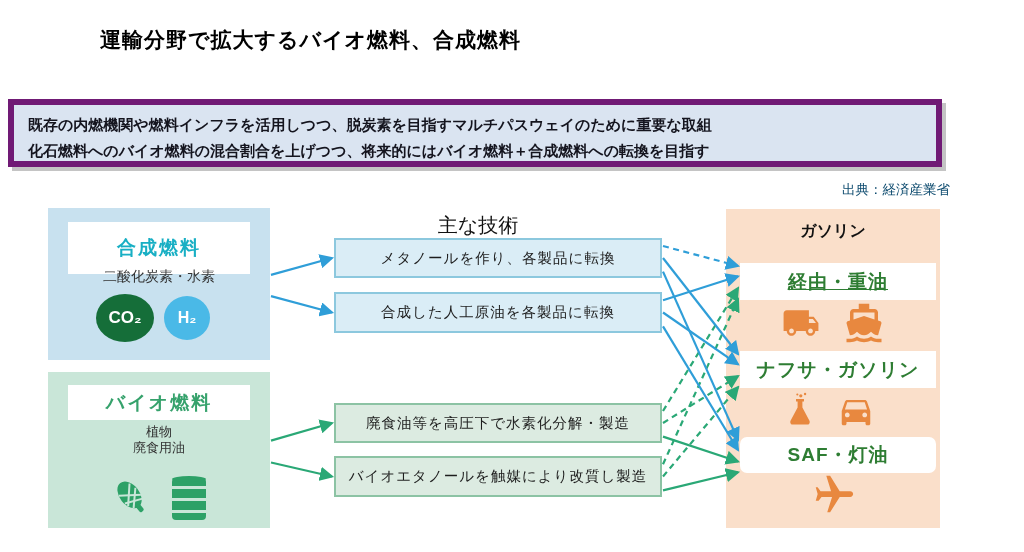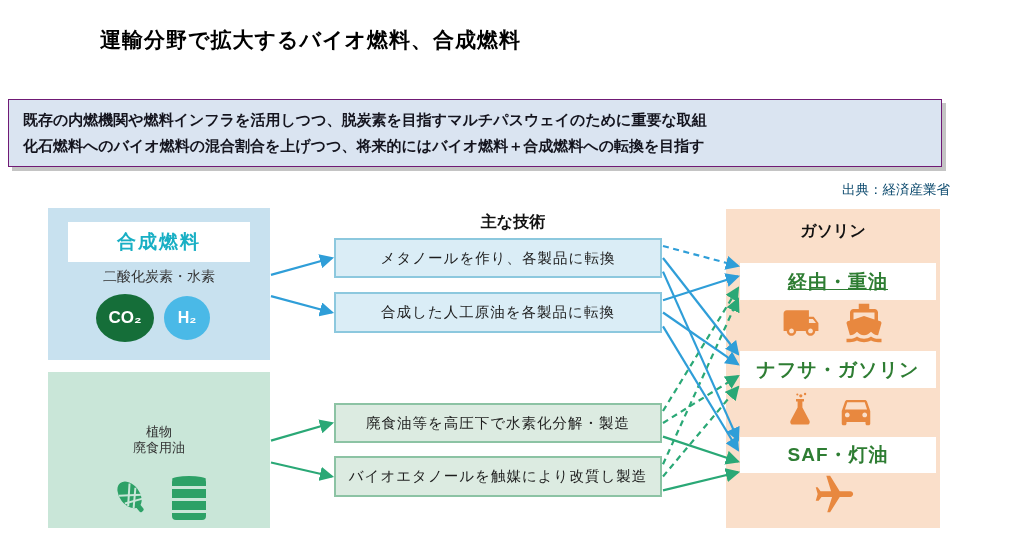--- a/index.html
+++ b/index.html
@@ -3,54 +3,54 @@
 <meta charset="utf-8">
 <style>
   html,body{margin:0;padding:0;background:#fff;}
   #page{position:relative;width:1024px;height:552px;background:#fff;overflow:hidden;
         font-family:"Liberation Sans","DejaVu Sans",sans-serif;}
   .abs{position:absolute;}
   .flexc{display:flex;align-items:center;justify-content:center;}
 
   #page-title{left:100px;top:26px;font-size:21px;font-weight:800;color:#000;letter-spacing:1px;}
 
-  #banner{left:8px;top:99px;width:934px;height:68px;background:#dae4f1;border:1px solid #701a75;
+  #banner{left:8px;top:99px;width:934px;height:68px;background:#dae4f1;border:6px solid #701a75;
           box-shadow:4px 4px 0 rgba(125,125,125,.45);box-sizing:border-box;padding:7px 0 0 14px;
           font-size:15px;font-weight:700;color:#14141e;line-height:26px;}
 
   #source-caption{top:181px;right:74px;font-size:13.5px;color:#0c4a6e;}
 
   .panel{box-sizing:border-box;}
   #syn-panel{left:48px;top:208px;width:222px;height:152px;background:#c8e1ef;}
   #bio-panel{left:48px;top:372px;width:222px;height:156px;background:#c9e6d8;}
-  .panel-title{left:20px;right:20px;top:14px;height:40px;background:#fff;font-size:19px;font-weight:800;letter-spacing:2px;}
+  .panel-title{left:20px;right:20px;top:14px;height:52px;background:#fff;font-size:19px;font-weight:800;letter-spacing:2px;}
   #syn-title{color:#18afc4;}
   #bio-title{color:#36a26c;top:13px;height:35px;}
   .panel-sub{left:0;right:0;text-align:center;font-size:14px;color:#333;}
   #bio-lines{top:52px;font-size:13px;line-height:16px;}
   .badge{border-radius:50%;color:#fff;font-weight:800;text-align:center;}
   #co2-badge{left:48px;top:86px;width:58px;height:48px;background:#156e39;font-size:17px;}
   #h2-badge{left:116px;top:88px;width:46px;height:44px;background:#4ab9e7;font-size:16px;}
   #bio-icons{left:0;right:0;top:102px;display:flex;justify-content:center;align-items:flex-end;gap:10px;}
 
-  #tech-header{left:349px;top:212px;width:328px;text-align:center;font-size:16px;font-weight:700;color:#111;}
+  #tech-header{left:314px;top:212px;width:328px;text-align:center;font-size:20px;font-weight:400;color:#111;}
   .tech{left:334px;width:328px;box-sizing:border-box;font-size:14.5px;color:#1d1d1d;letter-spacing:1px;}
   .tech.blue{background:#daedf6;border:2px solid #8cc8de;}
   .tech.green{background:#dcebe1;border:2px solid #8cc3a4;}
   #tech-0{top:238px;height:40px;}
   #tech-1{top:292px;height:41px;}
   #tech-2{top:403px;height:40px;}
   #tech-3{top:456px;height:41px;}
 
   #products-panel{left:726px;top:209px;width:214px;height:319px;background:#fadfca;}
   #products-header{left:0;right:0;top:12px;text-align:center;font-size:16px;font-weight:800;color:#111;}
   .product-label{left:14px;width:196px;background:#fff;font-size:19px;font-weight:800;color:#2e7d33;letter-spacing:1px;}
   #product-0{top:54px;height:37px;text-decoration:underline;}
   #product-1{top:142px;height:37px;}
-  #product-2{top:228px;height:36px;}
+  #product-2{top:228px;height:36px;border-radius:7px;}
   .icon-row{left:0;right:0;display:flex;justify-content:center;align-items:center;gap:14px;}
   #icon-row-0{top:96px;height:40px;}
   #icon-row-1{top:184px;height:40px;}
   #icon-row-2{top:264px;height:46px;}
 
   #connections{position:absolute;left:0;top:0;pointer-events:none;}
 </style>
 </head>
 <body>
 
@@ -66,20 +66,21 @@
   <div class="abs" id="source-caption">出典：経済産業省</div>
 
   <div class="abs panel" id="syn-panel">
     <div class="abs panel-title flexc" id="syn-title">合成燃料</div>
     <div class="abs panel-sub" style="top:60px">二酸化炭素・水素</div>
     <div class="abs badge flexc" id="co2-badge">CO₂</div>
     <div class="abs badge flexc" id="h2-badge">H₂</div>
   </div>
 
   <div class="abs panel" id="bio-panel">
+    <div class="abs panel-title flexc" id="bio-title">バイオ燃料</div>
     <div class="abs panel-sub" id="bio-lines">
       <div>植物</div>
       <div>廃食用油</div>
     </div>
     <div class="abs" id="bio-icons">
       <span>
         <svg width="50" height="48" viewBox="0 0 48 48">
           <g transform="rotate(-38 24 24)" fill="#2da167">
             <ellipse cx="24" cy="20" rx="10" ry="15"></ellipse>
             <rect x="21.5" y="33" width="5" height="8" rx="2"></rect>

